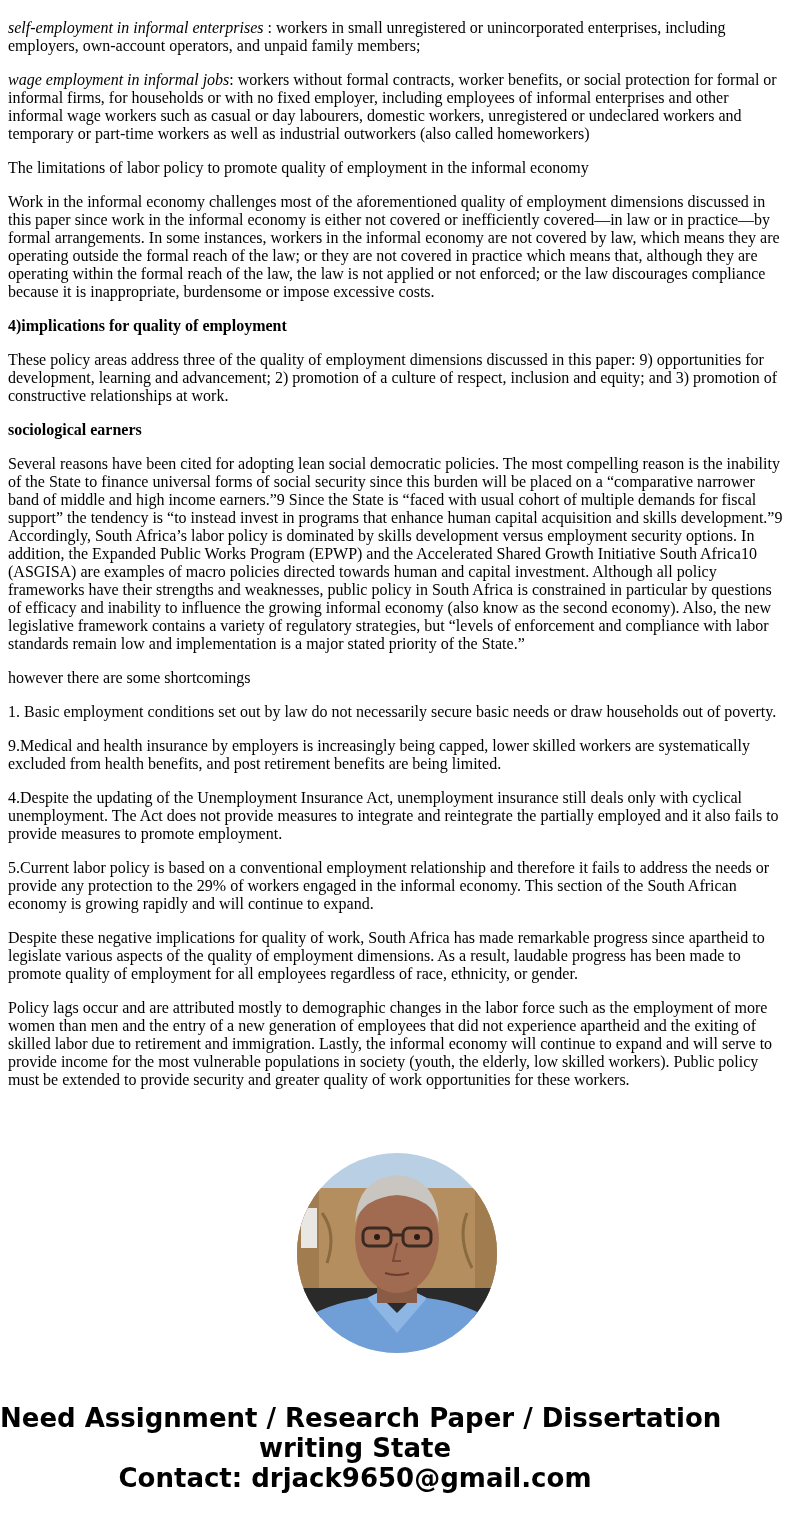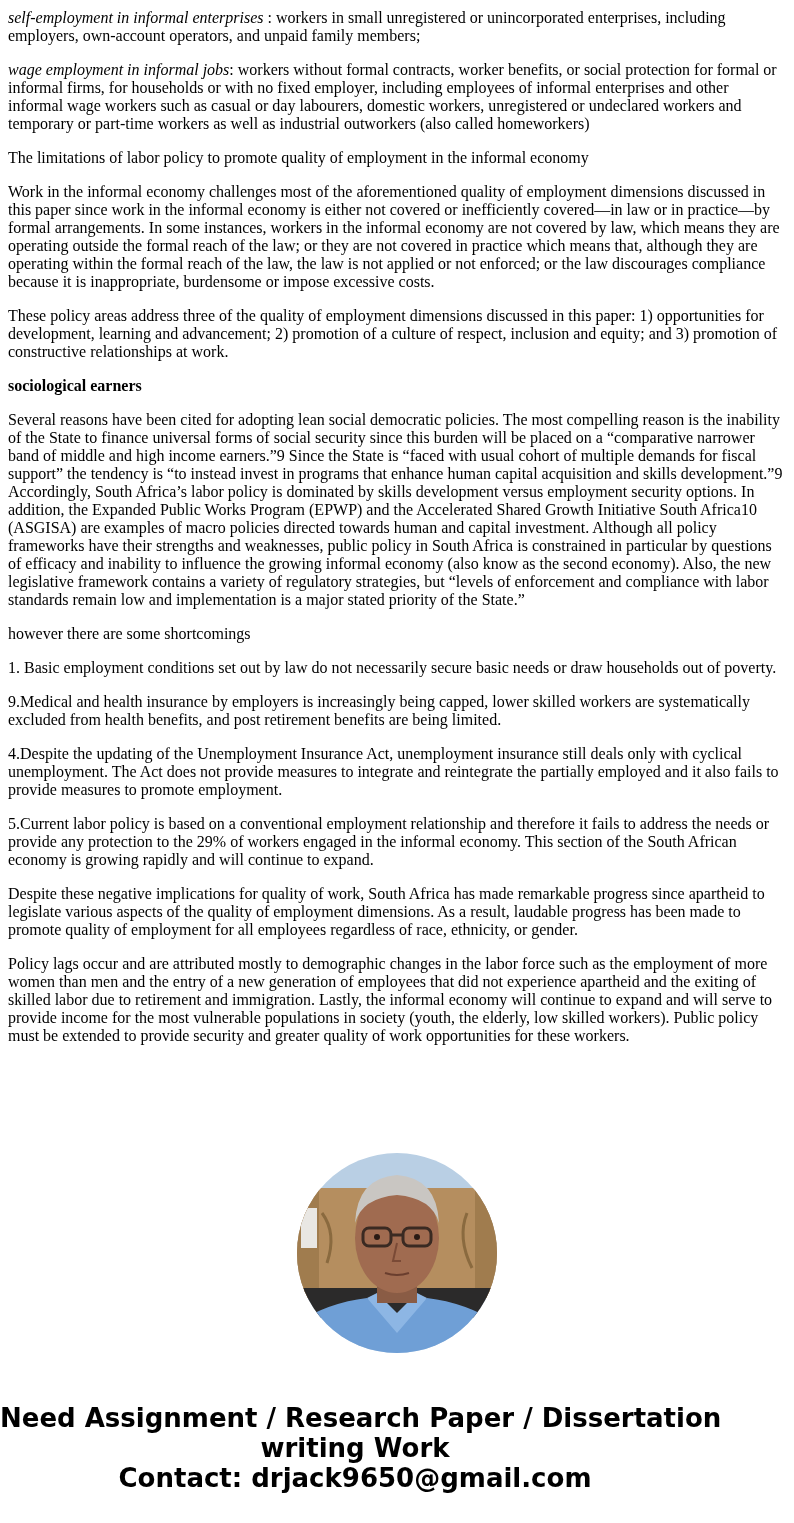--- a/index.html
+++ b/index.html
@@ -19,21 +19,21 @@
     }
     .content {
       position: absolute;
       left: 8px;
       top: 3px;
       width: 778px;
     }
     .content p {
       margin: 0 0 16px 0;
     }
-    .content p.first { margin-top: 6px; }
+    .content p.first { margin-top: 16px; }
     .content .heading {
       font-weight: bold;
     }
     .content em { font-style: italic; }
     .avatar-wrap {
       position: absolute;
       left: 297px;
       top: 1153px;
       width: 200px;
       height: 200px;
@@ -56,21 +56,22 @@
     .promo div { white-space: nowrap; }
   </style>
 </head>
 <body>
 
 <div class="content">
   <p class="first"><em>self-employment in informal enterprises</em><span> : workers in small unregistered or unincorporated enterprises, including employers, own-account operators, and unpaid family members;</span></p>
   <p><em>wage employment in informal jobs</em><span>: workers without formal contracts, worker benefits, or social protection for formal or informal firms, for households or with no fixed employer, including employees of informal enterprises and other informal wage workers such as casual or day labourers, domestic workers, unregistered or undeclared workers and temporary or part-time workers as well as industrial outworkers (also called homeworkers)</span></p>
   <p>The limitations of labor policy to promote quality of employment in the informal economy</p>
   <p>Work in the informal economy challenges most of the aforementioned quality of employment dimensions discussed in this paper since work in the informal economy is either not covered or inefficiently covered—in law or in practice—by formal arrangements. In some instances, workers in the informal economy are not covered by law, which means they are operating outside the formal reach of the law; or they are not covered in practice which means that, although they are operating within the formal reach of the law, the law is not applied or not enforced; or the law discourages compliance because it is inappropriate, burdensome or impose excessive costs.</p>
-  <p>These policy areas address three of the quality of employment dimensions discussed in this paper: 1) opportunities for development, learning and advancement; 2) promotion of a culture of respect, inclusion and equity; and 3) promotion of constructive relationships at work.</p>
+  <p class="heading">4)implications for quality of employment</p>
+  <p>These policy areas address three of the quality of employment dimensions discussed in this paper: 9) opportunities for development, learning and advancement; 2) promotion of a culture of respect, inclusion and equity; and 3) promotion of constructive relationships at work.</p>
   <p class="heading">sociological earners</p>
   <p>Several reasons have been cited for adopting lean social democratic policies. The most compelling reason is the inability of the State to finance universal forms of social security since this burden will be placed on a “comparative narrower band of middle and high income earners.”9 Since the State is “faced with usual cohort of multiple demands for fiscal support” the tendency is “to instead invest in programs that enhance human capital acquisition and skills development.”9 Accordingly, South Africa’s labor policy is dominated by skills development versus employment security options. In addition, the Expanded Public Works Program (EPWP) and the Accelerated Shared Growth Initiative South Africa10 (ASGISA) are examples of macro policies directed towards human and capital investment. Although all policy frameworks have their strengths and weaknesses, public policy in South Africa is constrained in particular by questions of efficacy and inability to influence the growing informal economy (also know as the second economy). Also, the new legislative framework contains a variety of regulatory strategies, but “levels of enforcement and compliance with labor standards remain low and implementation is a major stated priority of the State.”</p>
   <p>however there are some shortcomings</p>
   <p>1. Basic employment conditions set out by law do not necessarily secure basic needs or draw households out of poverty.</p>
   <p>9.Medical and health insurance by employers is increasingly being capped, lower skilled workers are systematically excluded from health benefits, and post retirement benefits are being limited.</p>
   <p>4.Despite the updating of the Unemployment Insurance Act, unemployment insurance still deals only with cyclical unemployment. The Act does not provide measures to integrate and reintegrate the partially employed and it also fails to provide measures to promote employment.</p>
   <p>5.Current labor policy is based on a conventional employment relationship and therefore it fails to address the needs or provide any protection to the 29% of workers engaged in the informal economy. This section of the South African economy is growing rapidly and will continue to expand.</p>
   <p>Despite these negative implications for quality of work, South Africa has made remarkable progress since apartheid to legislate various aspects of the quality of employment dimensions. As a result, laudable progress has been made to promote quality of employment for all employees regardless of race, ethnicity, or gender.</p>
   <p>Policy lags occur and are attributed mostly to demographic changes in the labor force such as the employment of more women than men and the entry of a new generation of employees that did not experience apartheid and the exiting of skilled labor due to retirement and immigration. Lastly, the informal economy will continue to expand and will serve to provide income for the most vulnerable populations in society (youth, the elderly, low skilled workers). Public policy must be extended to provide security and greater quality of work opportunities for these workers.</p>
 </div>
@@ -103,15 +104,15 @@
     <circle cx="80" cy="84" r="3" fill="#2a1a14"></circle>
     <circle cx="120" cy="84" r="3" fill="#2a1a14"></circle>
 
     <path d="M100 90 L96 108 L104 108" stroke="#7a4a36" stroke-width="2" fill="none"></path>
     <path d="M88 120 Q100 124 112 120" stroke="#6a3e2e" stroke-width="2" fill="none"></path>
   </svg>
 </div>
 
 <div class="promo">
   <div>Need Assignment / Research Paper / Dissertation</div>
-  <div>writing Work</div>
+  <div>writing State</div>
   <div>Contact: drjack9650@gmail.com</div>
 </div>
 
 </body></html>

